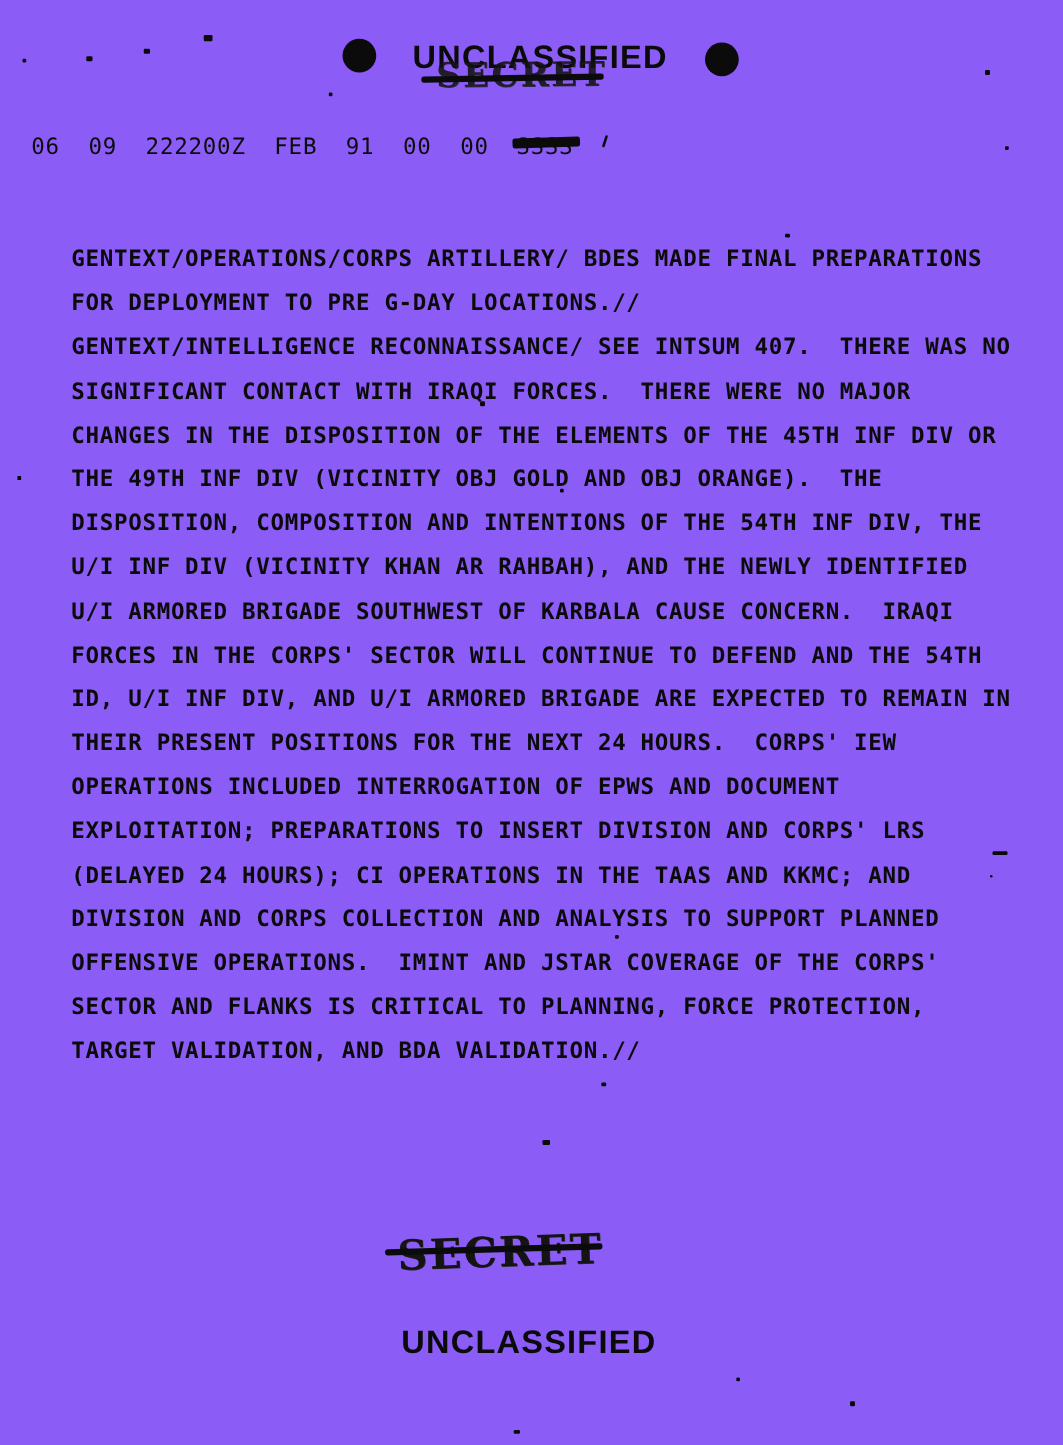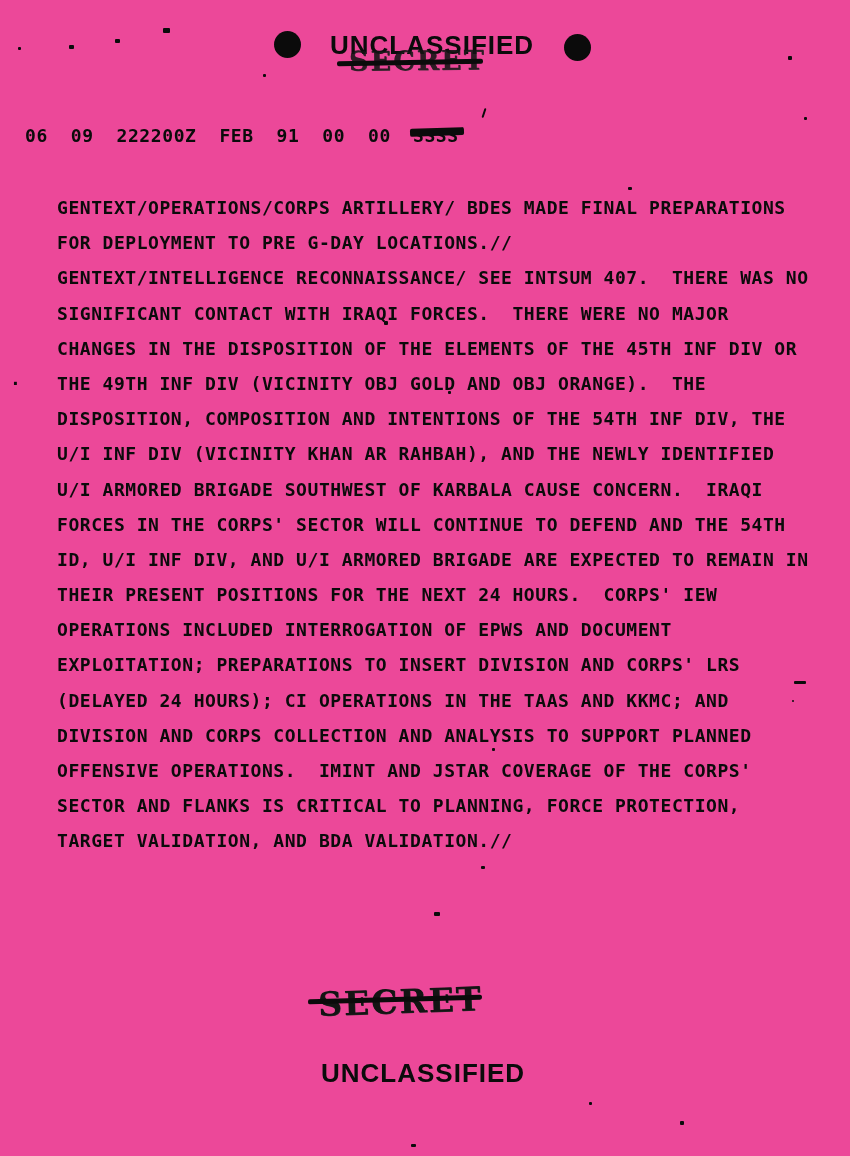--- a/index.html
+++ b/index.html
@@ -1,20 +1,20 @@
 <!DOCTYPE html>
 <html><head>
 <meta charset="utf-8">
 <style>
   html,body { margin:0; padding:0; background:#e8e8e8; }
   .page {
     position:relative;
     width:850px; height:1156px;
     margin:0 auto;
-    background:#ec4899;
+    background:#8b5cf6;
     color:#0b0b0b;
     overflow:hidden;
     font-family:"DejaVu Sans Mono", monospace;
   }
 
   
   .banner {
     position:absolute;
     font-family:"Liberation Sans", sans-serif;
     font-weight:bold;
@@ -60,25 +60,25 @@
     width:27px; height:27px;
     background:#0b0b0b;
     border-radius:50%;
   }
   .punch-dot.left  { left:274px; top:31px; }
   .punch-dot.right { left:564px; top:34px; }
 
   
   .msg-header-line {
     position:absolute;
-    left:25px; top:125px;
+    left:25px; top:107px;
     font-size:18px;
     letter-spacing:0.6px;
     white-space:pre;
-    font-weight:bold;
+    font-weight:normal;
   }
   .struck-code {
     position:relative;
     display:inline-block;
     margin-left:22px;
   }
   .struck-code::after {
     content:"";
     position:absolute;
     left:-3px; right:-5px; top:3px;

